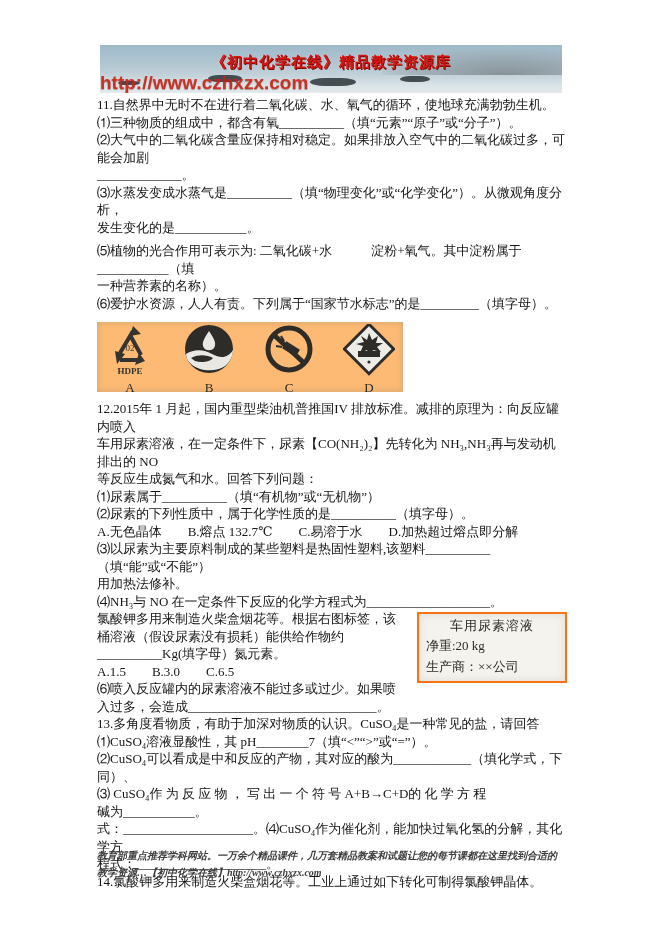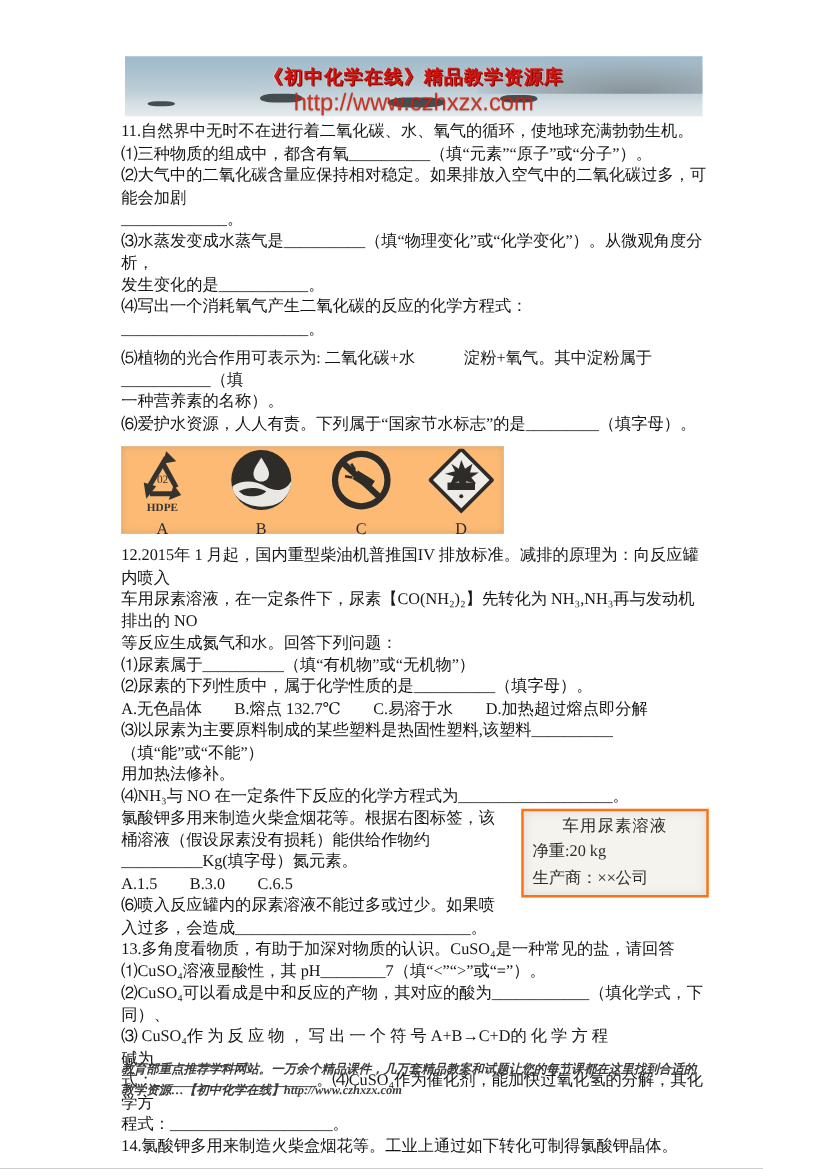--- a/index.html
+++ b/index.html
@@ -11,21 +11,21 @@
   .banner .mtn{position:absolute;right:-10px;top:4px;width:190px;height:26px;
     background:radial-gradient(ellipse at 65% 100%,rgba(125,135,140,.85) 0%,rgba(150,165,175,.6) 55%,rgba(150,165,175,0) 78%);}
   .banner .boat{position:absolute;background:#2c3437;border-radius:40%/60%;opacity:.85;}
   .b1{left:108px;top:30px;width:34px;height:7px;}
   .b2{left:210px;top:33px;width:46px;height:8px;}
   .b3{left:300px;top:31px;width:30px;height:6px;}
   .b4{left:18px;top:36px;width:22px;height:4px;opacity:.5;}
   .banner-title{position:relative;text-align:center;padding-top:6px;font-size:15px;line-height:22px;
     font-weight:bold;color:#d31511;letter-spacing:1px;
     text-shadow:1px 1px 0 #7e0a06,-1px 0 0 rgba(255,230,220,.35);}
-  .banner-url{position:relative;text-align:center;font-size:19px;line-height:20px;font-weight:normal;
+  .banner-url{position:relative;text-align:left;font-size:19px;line-height:20px;font-weight:bold;
     color:rgba(206,35,22,.88);font-family:"Liberation Sans","DejaVu Sans",sans-serif;
     text-shadow:0 1px 1px rgba(90,20,10,.4);}
   
   .content{position:absolute;left:97px;top:96px;width:470px;font-size:13px;line-height:17.5px;}
   .ln{white-space:pre-wrap;}
   .gap-top{margin-top:6px;}
   .gap-top2{margin-top:8px;}
   
   .signs{margin:10px 0 0 0;width:306px;height:70px;background:#fdba74;
     display:flex;justify-content:space-between;align-items:flex-start;padding:2px 8px 0 8px;box-sizing:border-box;
@@ -59,21 +59,20 @@
   </div>
 
   <div class="content">
 
     <div class="ln">11.自然界中无时不在进行着二氧化碳、水、氧气的循环，使地球充满勃勃生机。</div>
     <div class="ln">⑴三种物质的组成中，都含有氧__________（填“元素”“原子”或“分子”）。</div>
     <div class="ln">⑵大气中的二氧化碳含量应保持相对稳定。如果排放入空气中的二氧化碳过多，可能会加剧</div>
     <div class="ln">_____________。</div>
     <div class="ln">⑶水蒸发变成水蒸气是__________（填“物理变化”或“化学变化”）。从微观角度分析，</div>
     <div class="ln">发生变化的是___________。</div>
-    <div class="ln">⑷写出一个消耗氧气产生二氧化碳的反应的化学方程式：_______________________。</div>
     <div class="ln gap-top">⑸植物的光合作用可表示为: 二氧化碳+水　　　淀粉+氧气。其中淀粉属于___________（填</div>
     <div class="ln">一种营养素的名称）。</div>
     <div class="ln">⑹爱护水资源，人人有责。下列属于“国家节水标志”的是_________（填字母）。</div>
 
     <div class="signs">
       <div class="sign">
         <span>
           <svg width="50" height="52" viewBox="0 0 50 52">
             <g fill="none" stroke="#35332f" stroke-width="4">
               <path d="M28 7 L15 29"></path>

